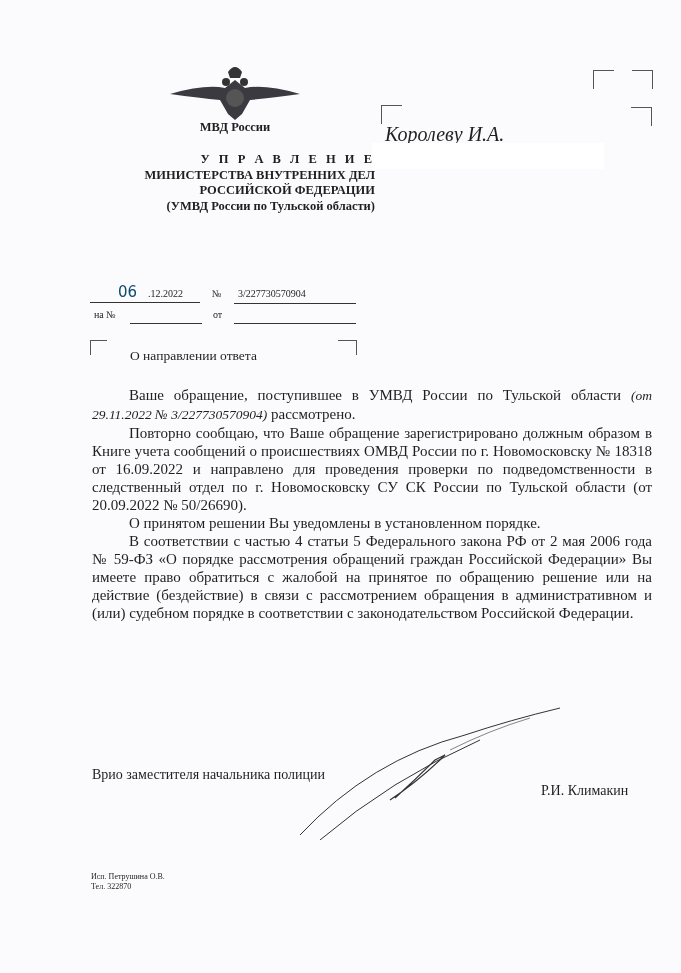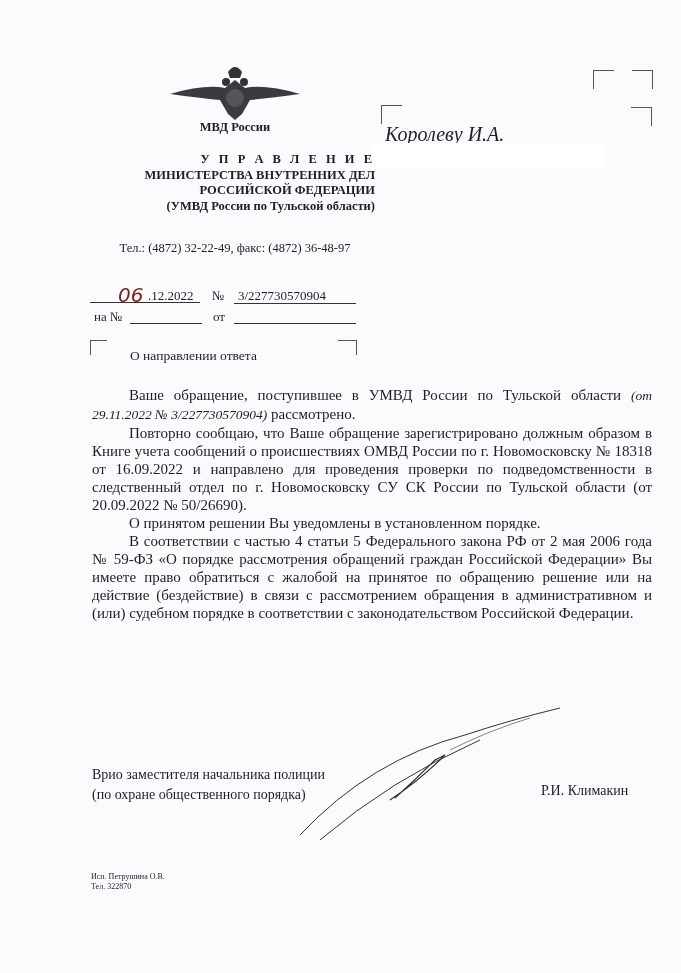--- a/index.html
+++ b/index.html
@@ -10,22 +10,22 @@
       color: #1e1e24;
       position: relative;
       overflow: hidden;
     }
     .abs { position: absolute; }
     .emblem { left: 160px; top: 58px; width: 150px; height: 68px; }
     .org-short { left: 180px; top: 120px; width: 110px; text-align: center; font-weight: bold; font-size: 12.5px; }
     .org-block { left: 95px; top: 152px; width: 280px; text-align: right; font-weight: bold; font-size: 12.5px; line-height: 15.5px; }
     .org-block .spaced { letter-spacing: 3px; }
     .addr { left: 95px; top: 240px; width: 280px; text-align: center; font-size: 12.5px; line-height: 16px; }
-    .date-line { top: 288px; font-size: 13px; }
-    .hand { font-family: "DejaVu Sans", sans-serif; font-style: italic; color: #7f1d1d; font-size: 20px; }
+    .date-line { top: 288px; font-size: 10px; }
+    .hand { font-family: "DejaVu Sans", sans-serif; color: #0c4a6e; font-size: 15px; }
     .uline { border-bottom: 1px solid #333; position: absolute; }
     .bracket { position: absolute; border-color: #555; border-style: solid; border-width: 0; }
     .subject { left: 130px; top: 348px; font-size: 13.5px; }
     .recipient { left: 385px; top: 123px; font-size: 20px; font-style: italic; }
     .redact { left: 372px; top: 143px; width: 232px; height: 26px; background: #ffffff; }
     .body-text { left: 92px; top: 386px; width: 560px; font-size: 15px; line-height: 18px; text-align: justify; }
     .body-text p { margin: 0; text-indent: 37px; }
     .body-text .it { font-style: italic; font-size: 13.5px; }
     .sig-left { left: 92px; top: 765px; font-size: 14px; line-height: 20px; }
     .sig-right { left: 541px; top: 783px; font-size: 14px; }
@@ -46,21 +46,20 @@
 <div class="abs org-short">МВД России</div>
 
 <div class="abs org-block">
   <div class="spaced">У П Р А В Л Е Н И Е</div>
   <div>МИНИСТЕРСТВА ВНУТРЕННИХ ДЕЛ</div>
   <div>РОССИЙСКОЙ ФЕДЕРАЦИИ</div>
   <div>(УМВД России по Тульской области)</div>
 </div>
 
 <div class="abs addr">
-  <div>Тел.: (4872) 32-22-49, факс: (4872) 36-48-97</div>
 </div>
 
 <div class="uline" style="left:90px; top:302px; width:110px;"></div>
 <span class="abs date-line hand" style="left:118px; top:283px;">06</span>
 <span class="abs date-line" style="left:148px;">.12.2022</span>
 <span class="abs date-line" style="left:212px;">№</span>
 <span class="abs date-line" style="left:238px;">3/227730570904</span>
 <div class="uline" style="left:234px; top:303px; width:122px;"></div>
 
 <span class="abs date-line" style="left:94px; top:309px;">на №</span>
@@ -88,20 +87,19 @@
 
 <svg class="abs signature" viewBox="0 0 280 140">
   <path d="M10 135 Q80 60 175 35 Q220 20 270 8" stroke="#333" stroke-width="1" fill="none"></path>
   <path d="M30 140 Q100 80 190 40" stroke="#333" stroke-width="1" fill="none"></path>
   <path d="M100 100 Q130 80 155 55 L145 60 Q125 80 105 98" stroke="#333" stroke-width="1.2" fill="none"></path>
   <path d="M160 50 Q200 30 240 18" stroke="#666" stroke-width="0.8" fill="none"></path>
 </svg>
 
 <div class="abs sig-left">
   <div>Врио заместителя начальника полиции</div>
-  <div>(по охране общественного порядка)</div>
 </div>
 <div class="abs sig-right">Р.И. Климакин</div>
 
 <div class="abs executor">
   <div>Исп. Петрушина О.В.</div>
   <div>Тел. 322870</div>
 </div>
 
 </body></html>

